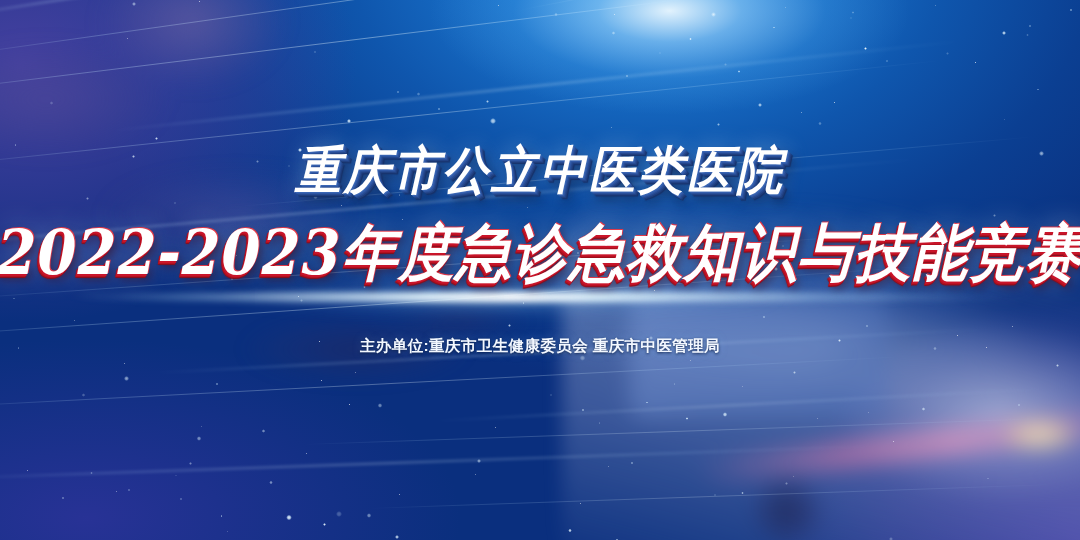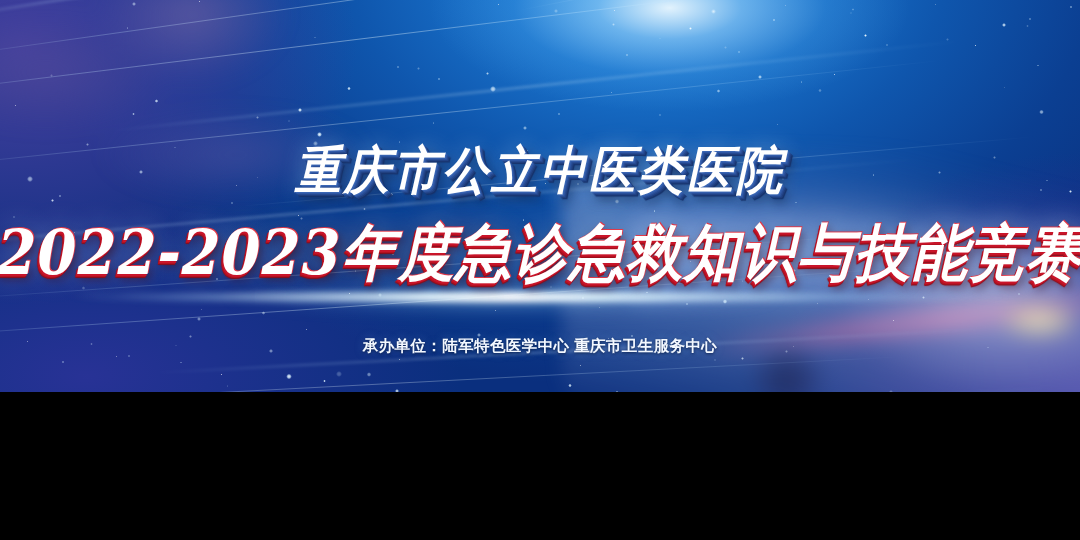--- a/index.html
+++ b/index.html
@@ -3,21 +3,21 @@
 <meta charset="utf-8">
 <style>
   html, body {
     margin: 0;
     padding: 0;
     background: #000;
   }
   #poster {
     position: relative;
     width: 1080px;
-    height: 392px;
+    height: 540px;
     overflow: hidden;
     font-family: "Liberation Sans", "DejaVu Sans", sans-serif;
     background: #be185d;
   }
 
   
   .bg-layer { position: absolute; inset: 0; }
 
   
   .bg-base {
@@ -409,17 +409,17 @@
   <div class="hero-beam-glow"></div>
   <div class="hero-beam"></div>
 
   <div class="content">
 
     <div class="title-main">重庆市公立中医类医院</div>
 
     <div class="title-sub">2022-2023年度急诊急救知识与技能竞赛</div>
 
     <div class="credits" id="credits-host">
-        <div class="credit-line">承办单位：陆军特色医学中心  重庆市卫生服务中心</div>
+        <div class="credit-line">主办单位:重庆市卫生健康委员会  重庆市中医管理局</div>
       </div>
 
   </div>
 </div>
 
 </body></html>

